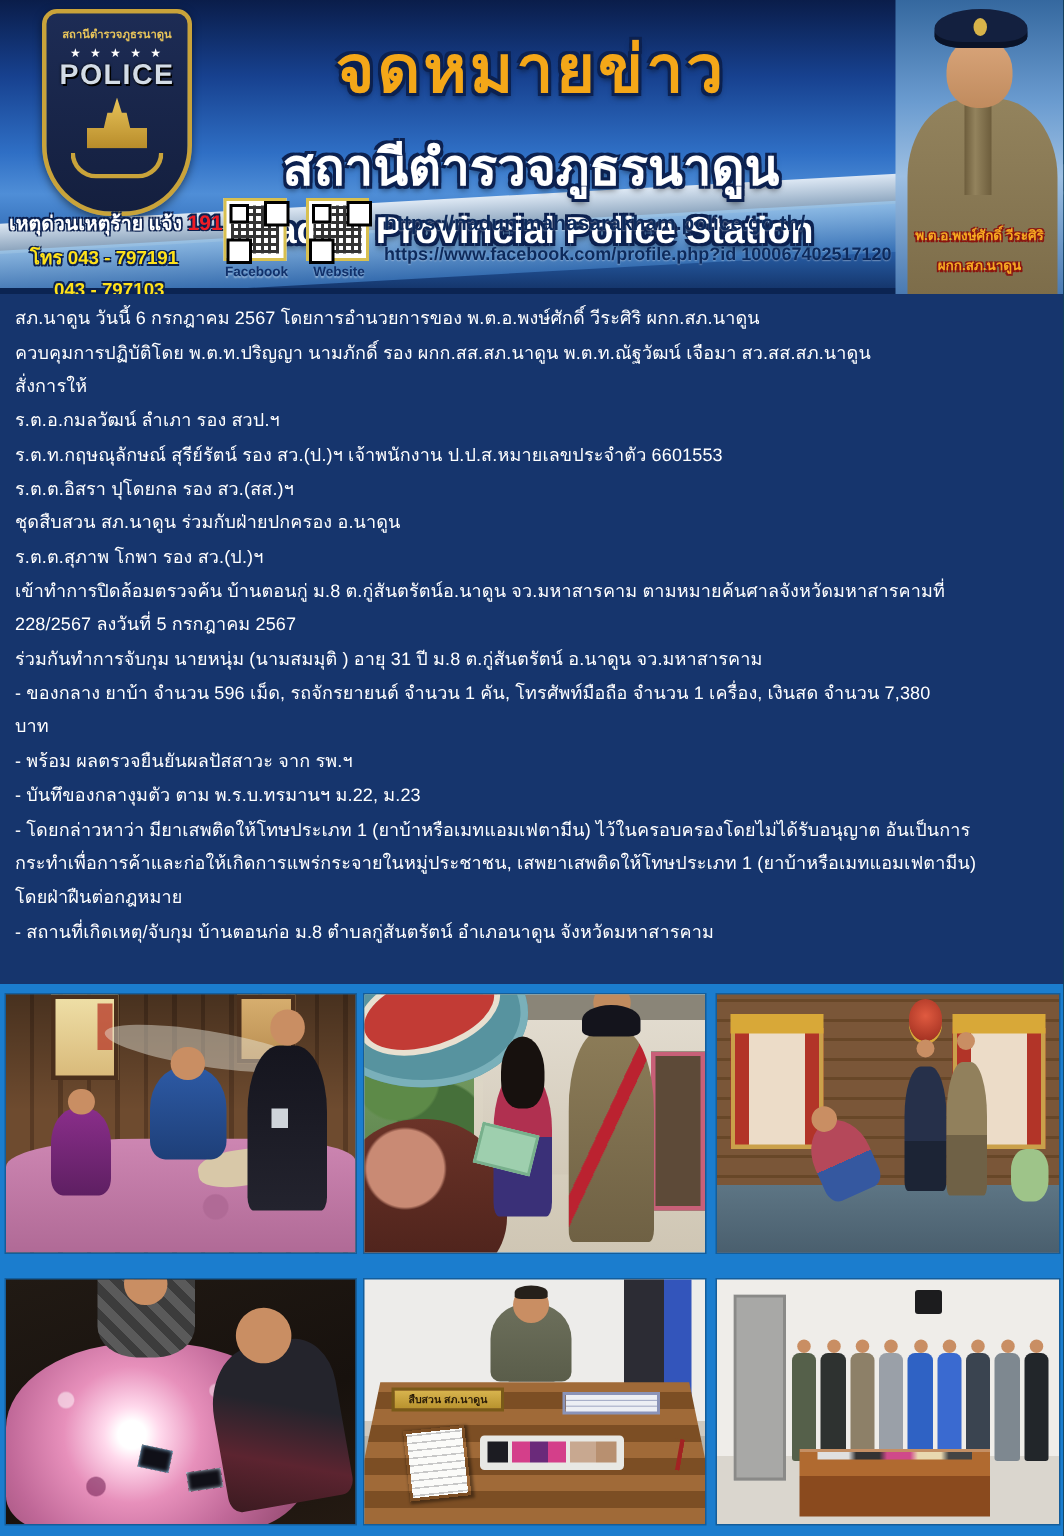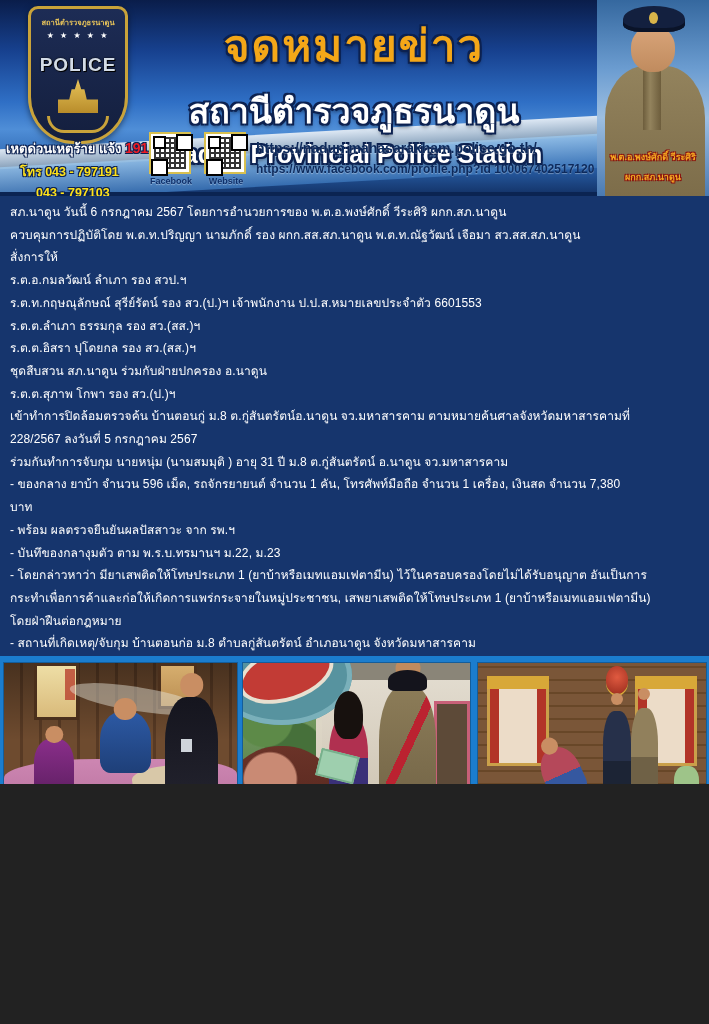--- a/index.html
+++ b/index.html
@@ -1,35 +1,35 @@
 <!DOCTYPE html>
 <html><head>
 <meta charset="utf-8">
 <style>
   html,body{margin:0;padding:0;background:#222;}
-  .page{position:relative;width:709px;height:784px;overflow:hidden;background:#0369a1;
+  .page{position:relative;width:709px;height:1024px;overflow:hidden;background:#0369a1;
         font-family:"Liberation Sans","DejaVu Sans",sans-serif;}
 
   
   .header{position:absolute;left:0;top:0;width:709px;height:196px;overflow:hidden;
           background:linear-gradient(180deg,#0a1d4a 0%,#17418f 26%,#2f6fc5 52%,#4f8ed7 66%,#2a63ad 84%,#123064 100%);}
   .band-silver{position:absolute;left:-30px;top:128px;width:820px;height:20px;
           background:linear-gradient(180deg,#eef3f8,#8fa5ba);transform:rotate(-3.2deg);opacity:.9;}
   .band-blue{position:absolute;left:-30px;top:146px;width:820px;height:34px;
           background:linear-gradient(180deg,#9cc6ea,#3a74b8);transform:rotate(-3.2deg);opacity:.85;}
   .header-bottom-line{position:absolute;left:0;bottom:0;width:100%;height:4px;background:#0b2452;}
 
   
   .badge{position:absolute;left:28px;top:6px;width:94px;height:132px;z-index:5;
          background:linear-gradient(180deg,#1d2c55,#141f3e);
          border:3px solid #c9a33a;border-radius:10px 10px 46% 46%/10px 10px 34% 34%;
          box-shadow:0 2px 6px rgba(0,0,0,.5);text-align:center;}
   .badge-station{margin-top:7px;font-size:7.5px;color:#e8c45a;font-weight:bold;white-space:nowrap;}
   .badge-stars{margin-top:3px;font-size:8px;color:#fff;letter-spacing:2px;}
-  .badge-police{margin-top:14px;font-size:19px;font-weight:bold;color:#d3dce6;letter-spacing:1px;
+  .badge-police{margin-top:0;font-size:19px;font-weight:bold;color:#d3dce6;letter-spacing:1px;
          text-shadow:1px 1px 0 #000,0 0 2px #000;}
   .badge-pagoda{margin:3px auto 0;width:40px;height:34px;
          background:linear-gradient(180deg,#e8c45a,#b88c2a);
          clip-path:polygon(50% 0,58% 30%,66% 30%,72% 60%,100% 60%,100% 100%,0 100%,0 60%,28% 60%,34% 30%,42% 30%);}
   .badge-wreath{margin:3px auto 0;width:56px;height:14px;border:3px solid #c9a33a;border-top:none;
          border-radius:0 0 50px 50px;}
 
   
   .titles{position:absolute;left:128px;top:0;width:452px;text-align:center;z-index:4;}
   .t-news{margin-top:10px;font-size:44px;font-weight:bold;color:#f4a718;letter-spacing:2px;
@@ -278,21 +278,20 @@
 
     <div class="header-bottom-line"></div>
   </div>
 
   <div class="bodytext">
     <div class="bl">สภ.นาดูน วันนี้ 6 กรกฎาคม 2567 โดยการอำนวยการของ พ.ต.อ.พงษ์ศักดิ์  วีระศิริ ผกก.สภ.นาดูน</div>
     <div class="bl">ควบคุมการปฏิบัติโดย พ.ต.ท.ปริญญา นามภักดิ์ รอง ผกก.สส.สภ.นาดูน พ.ต.ท.ณัฐวัฒน์  เจือมา สว.สส.สภ.นาดูน</div>
     <div class="bl">สั่งการให้</div>
     <div class="bl">ร.ต.อ.กมลวัฒน์ ลำเภา รอง สวป.ฯ</div>
     <div class="bl">ร.ต.ท.กฤษณุลักษณ์  สุรีย์รัตน์ รอง สว.(ป.)ฯ เจ้าพนักงาน ป.ป.ส.หมายเลขประจำตัว  6601553</div>
-    <div class="bl">ร.ต.ต.ลำเภา ธรรมกุล รอง สว.(สส.)ฯ</div>
     <div class="bl">ร.ต.ต.อิสรา ปุโดยกล รอง สว.(สส.)ฯ</div>
     <div class="bl">ชุดสืบสวน สภ.นาดูน ร่วมกับฝ่ายปกครอง อ.นาดูน</div>
     <div class="bl">ร.ต.ต.สุภาพ โกพา รอง สว.(ป.)ฯ</div>
     <div class="bl">เข้าทำการปิดล้อมตรวจค้น บ้านตอนกู่ ม.8 ต.กู่สันตรัตน์อ.นาดูน จว.มหาสารคาม ตามหมายค้นศาลจังหวัดมหาสารคามที่</div>
     <div class="bl">228/2567 ลงวันที่ 5 กรกฎาคม 2567</div>
     <div class="bl">ร่วมกันทำการจับกุม นายหนุ่ม  (นามสมมุติ ) อายุ 31 ปี ม.8 ต.กู่สันตรัตน์ อ.นาดูน จว.มหาสารคาม</div>
     <div class="bl">- ของกลาง ยาบ้า จำนวน  596 เม็ด, รถจักรยายนต์ จำนวน 1 คัน, โทรศัพท์มือถือ จำนวน 1 เครื่อง, เงินสด จำนวน 7,380</div>
     <div class="bl">บาท</div>
     <div class="bl">- พร้อม ผลตรวจยืนยันผลปัสสาวะ จาก รพ.ฯ</div>
     <div class="bl">- บันทึของกลางุมตัว ตาม พ.ร.บ.ทรมานฯ ม.22, ม.23</div>

